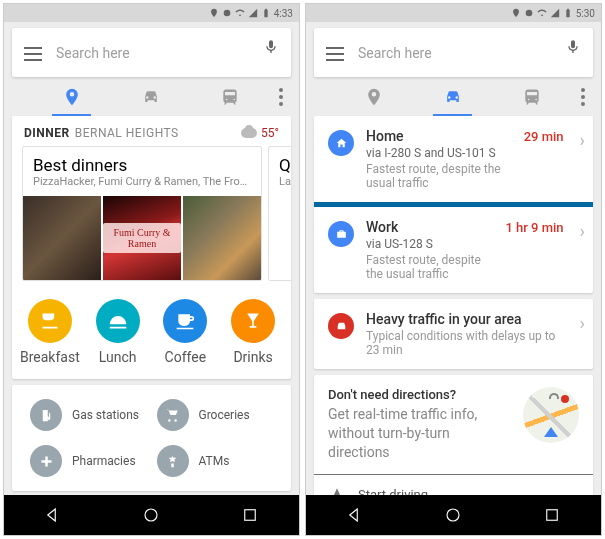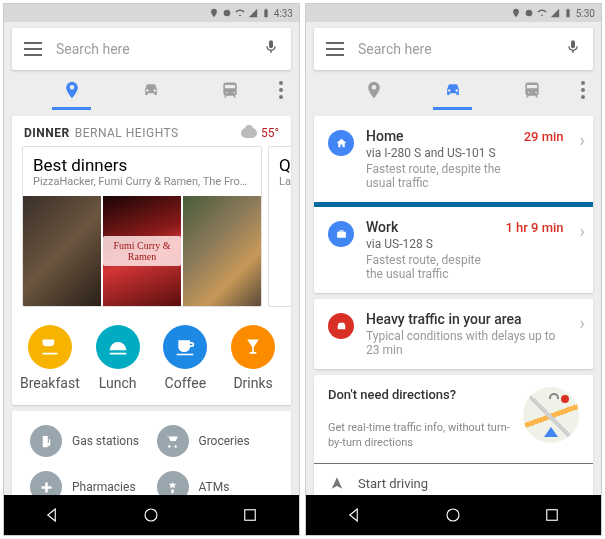--- a/index.html
+++ b/index.html
@@ -1,21 +1,21 @@
 <!DOCTYPE html>
 <html><head>
 <meta charset="utf-8">
 <style>
   * { margin: 0; padding: 0; box-sizing: border-box; font-family: Roboto, Arial, sans-serif; }
   body { background: #fff; width: 605px; height: 539px; overflow: hidden; display: flex; gap: 5px; padding: 3px; }
   .phone { width: 297px; height: 533px; background: #ededed; position: relative; overflow: hidden; border: 1px solid #ccc; }
   .status-bar { height: 18px; background: #d8d8d8; display: flex; justify-content: flex-end; align-items: center; padding: 0 6px; gap: 3px; color: #666; font-size: 10px; }
   .status-bar svg { width: 10px; height: 10px; fill: #666; }
   .search-wrap { padding: 6px 8px 0; }
-  .search-box { background: #fff; height: 42px; border-radius: 2px; box-shadow: 0 1px 3px rgba(0,0,0,0.18); display: flex; align-items: center; padding: 0 12px; gap: 14px; }
+  .search-box { background: #fff; height: 49px; border-radius: 2px; box-shadow: 0 1px 3px rgba(0,0,0,0.18); display: flex; align-items: flex-end; padding: 16px 12px; gap: 14px; }
   .hamburger { width: 18px; height: 14px; display: flex; flex-direction: column; justify-content: space-between; }
   .hamburger span { height: 2px; background: #666; }
   .search-text { flex: 1; color: #9e9e9e; font-size: 14px; }
   .mic svg { width: 16px; height: 20px; fill: #666; }
   .tabs { height: 40px; display: flex; align-items: center; padding: 0 6px 0 28px; }
   .tab { flex: 1; display: flex; justify-content: center; align-items: center; height: 100%; position: relative; }
   .tab svg { width: 20px; height: 20px; fill: #9e9e9e; }
   .tab.active svg { fill: #4285f4; }
   .tab.active::after { content: ''; position: absolute; bottom: 0; left: 25%; width: 50%; height: 3px; background: #4285f4; }
   .more-dots { width: 24px; display: flex; flex-direction: column; align-items: center; gap: 3px; }
@@ -27,21 +27,21 @@
   .dinner-head .l { color: #888; margin-left: 5px; letter-spacing: .5px; }
   .dinner-head .sp { flex: 1; }
   .dinner-head .w { color: #b91c1c; font-size: 12px; }
   .cloud { width: 16px; height: 10px; background: #bbb; border-radius: 8px; margin-right: 4px; position: relative; }
   .cloud::before { content: ''; position: absolute; width: 8px; height: 8px; background: #bbb; border-radius: 50%; top: -3px; left: 4px; }
   .strip { display: flex; gap: 6px; padding: 0 10px 10px; overflow: hidden; }
   .place { flex: 0 0 240px; border: 1px solid #e0e0e0; border-radius: 2px; overflow: hidden; }
   .place-h { padding: 8px 10px; }
   .place-h .t { font-size: 17px; color: #000000; }
   .place-h .s { font-size: 11px; color: #888; white-space: nowrap; overflow: hidden; text-overflow: ellipsis; }
-  .imgs { display: flex; gap: 2px; height: 110px; }
+  .imgs { display: flex; gap: 2px; height: 84px; }
   .img { flex: 1; position: relative; overflow: hidden; }
   .img1 { background: linear-gradient(135deg,#3a2f28 0%,#6b5640 50%,#2a1f18 100%); }
   .img2 { background: linear-gradient(160deg,#1a0505 0%,#8b1a1a 40%,#d43535 55%,#5a0e0e 100%); display:flex; align-items:center; justify-content:center; }
   .img2 .sign { background: rgba(255,230,230,.85); color:#a01818; font-family: cursive; font-size:10px; text-align:center; padding:4px 6px; border-radius:2px; line-height:1.1; }
   .img3 { background: linear-gradient(135deg,#4a5c3a 0%,#8a7a5a 40%,#c89858 70%,#5a4a3a 100%); }
   .place2 { flex: 0 0 60px; border: 1px solid #e0e0e0; border-radius: 2px; }
   .cats { display: flex; padding: 8px 4px 14px; }
   .cat { flex: 1; display: flex; flex-direction: column; align-items: center; gap: 6px; }
   .cat-ic { width: 44px; height: 44px; border-radius: 50%; display: flex; align-items: center; justify-content: center; }
   .cat-ic svg { width: 20px; height: 20px; fill: #fff; }
@@ -60,21 +60,21 @@
   .dest-body { flex: 1; min-width: 0; }
   .dest-t { font-size: 14px; color: #333; font-weight: 500; }
   .dest-v { font-size: 12px; color: #666; margin-top: 2px; }
   .dest-d { font-size: 12px; color: #999; margin-top: 2px; }
   .dest-time { font-size: 13px; color: #d93025; font-weight: 500; margin-top: 1px; }
   .chev { color: #bbb; font-size: 18px; margin-left: 4px; margin-top: 1px; }
   .traf-ic { background: #d93025; }
   .nd { padding: 12px 14px; display: flex; gap: 10px; border-bottom: 1px solid #737373; }
   .nd-body { flex: 1; }
   .nd-t { font-size: 13px; font-weight: 500; color: #333; }
-  .nd-d { font-size: 11px; color: #888; margin-top: 19px; line-height: 1.35; }
+  .nd-d { font-size: 14px; color: #888; margin-top: 3px; line-height: 1.35; }
   .nd-map { width: 56px; height: 56px; border-radius: 50%; background: #eef2e9; position: relative; overflow: hidden; flex-shrink:0; }
   .nd-map::before { content:''; position:absolute; inset:0; background: linear-gradient(45deg,transparent 45%,#d0d0d0 45%,#d0d0d0 50%,transparent 50%), linear-gradient(-20deg,transparent 45%,#ffb74d 45%,#ffb74d 52%,transparent 52%); }
   .nd-arrow { position:absolute; bottom:6px; left:50%; transform:translateX(-50%); width:0; height:0; border-left:7px solid transparent; border-right:7px solid transparent; border-bottom:10px solid #4285f4; }
   .nd-dot { position:absolute; top:8px; right:10px; width:8px; height:8px; background:#d93025; border-radius:50%; }
   .nd-wifi { position:absolute; top:6px; right:20px; width:10px; height:6px; border:2px solid #888; border-bottom:none; border-radius:10px 10px 0 0; }
   .start { display:flex; align-items:center; gap:14px; padding: 12px 16px; }
   .start svg { width:14px; height:14px; fill:#777; }
   .start-l { font-size: 13px; color:#555; }
   .navbar { position: absolute; bottom: 0; left: 0; right: 0; height: 40px; background: #000; display: flex; align-items: center; justify-content: space-around; }
   .navbar svg { width: 18px; height: 18px; fill: none; stroke: #fff; stroke-width: 1.5; }

